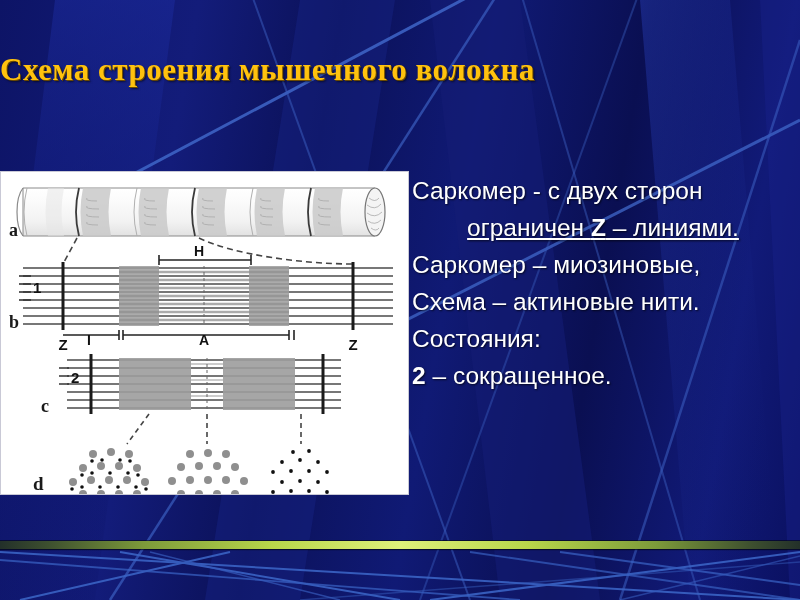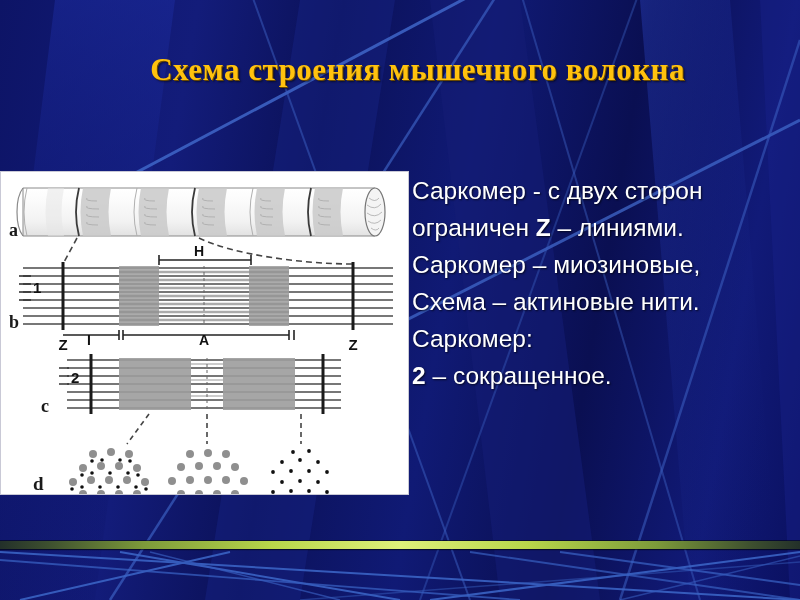--- a/index.html
+++ b/index.html
@@ -16,40 +16,40 @@
       #0a1060;
     overflow:hidden;
   }
   
   .bg-layer { position:absolute; left:0; top:0; width:800px; height:600px; pointer-events:none; }
   .bg-layer svg { display:block; }
 
   
   #title {
     position:absolute; left:0; top:52px; width:685px;
-    text-align:right;
+    text-align:left;
     font-family:"Liberation Serif", serif;
     font-weight:bold;
     font-size:31px;
     letter-spacing:0.5px;
     color:#FFC20E;
     text-shadow:1px 1px 0 #6b4a00, 2px 2px 2px rgba(0,0,0,.55);
     white-space:nowrap;
   }
 
   
   #bodytext {
     position:absolute; left:412px; top:172px; width:386px;
     color:#ffffff;
     font-size:24.5px;
     line-height:37px;
     text-shadow:1px 1px 2px rgba(0,0,0,.7);
   }
   #bodytext p { margin:0; white-space:nowrap; }
-  #bodytext p.indent { text-align:left; padding-right:4px; }
+  #bodytext p.indent { text-align:center; padding-right:4px;text-decoration:underline; }
   #bodytext b { font-weight:bold; }
 
   
   #diagram {
     position:absolute; left:1px; top:172px; width:407px; height:322px;
     background:#ffffff;
     box-shadow:0 0 0 1px #c9c9d6;
     overflow:hidden;
   }
   #diagram svg { display:block; }
@@ -388,19 +388,19 @@
         <text class="dg-label" x="32" y="318" font-size="19">d</text>
       </g>
     </svg>
   </div>
 
   <div id="bodytext">
     <p>Саркомер - с двух сторон</p>
     <p class="indent"><span>ограничен </span><b>Z</b><span> – линиями.</span></p>
     <p>Саркомер – миозиновые,</p>
     <p>Схема – актиновые нити.</p>
-    <p>Саркомер:</p>
+    <p>Состояния:</p>
     <p><b>2</b><span> – сокращенное.</span></p>
   </div>
 
   <div id="greenbar"></div>
 
 </div>
 
 </body></html>

